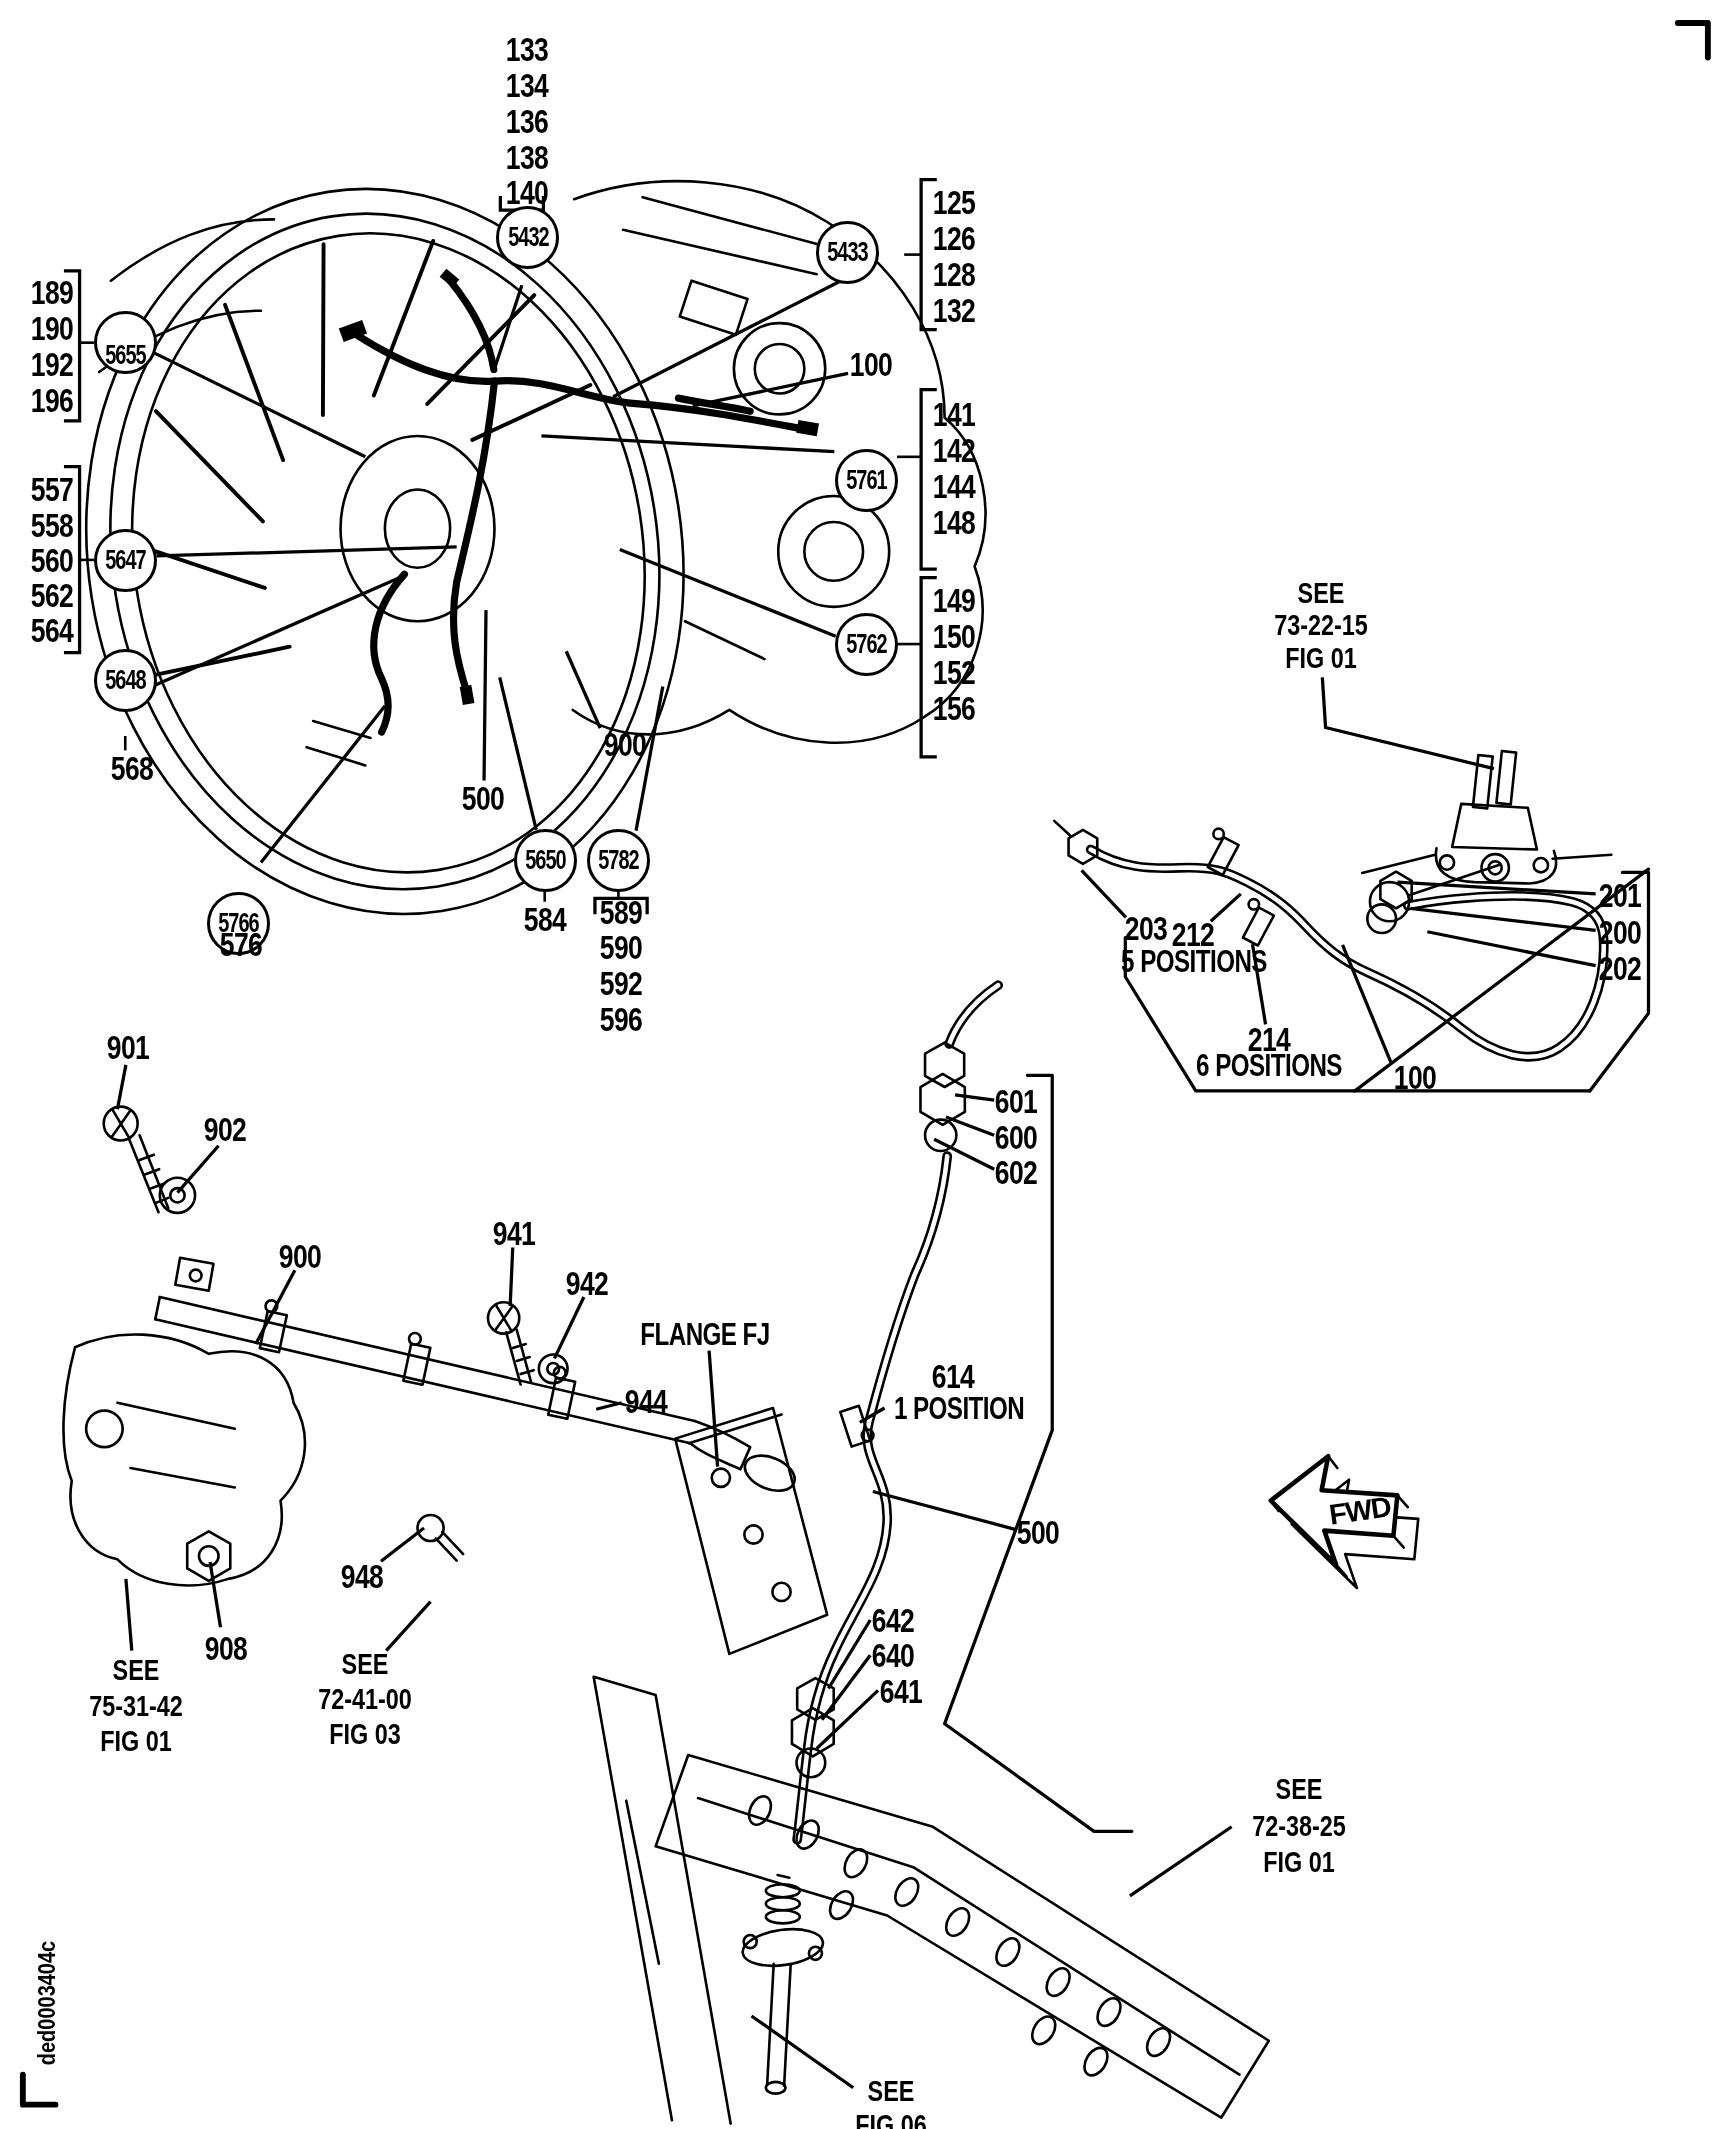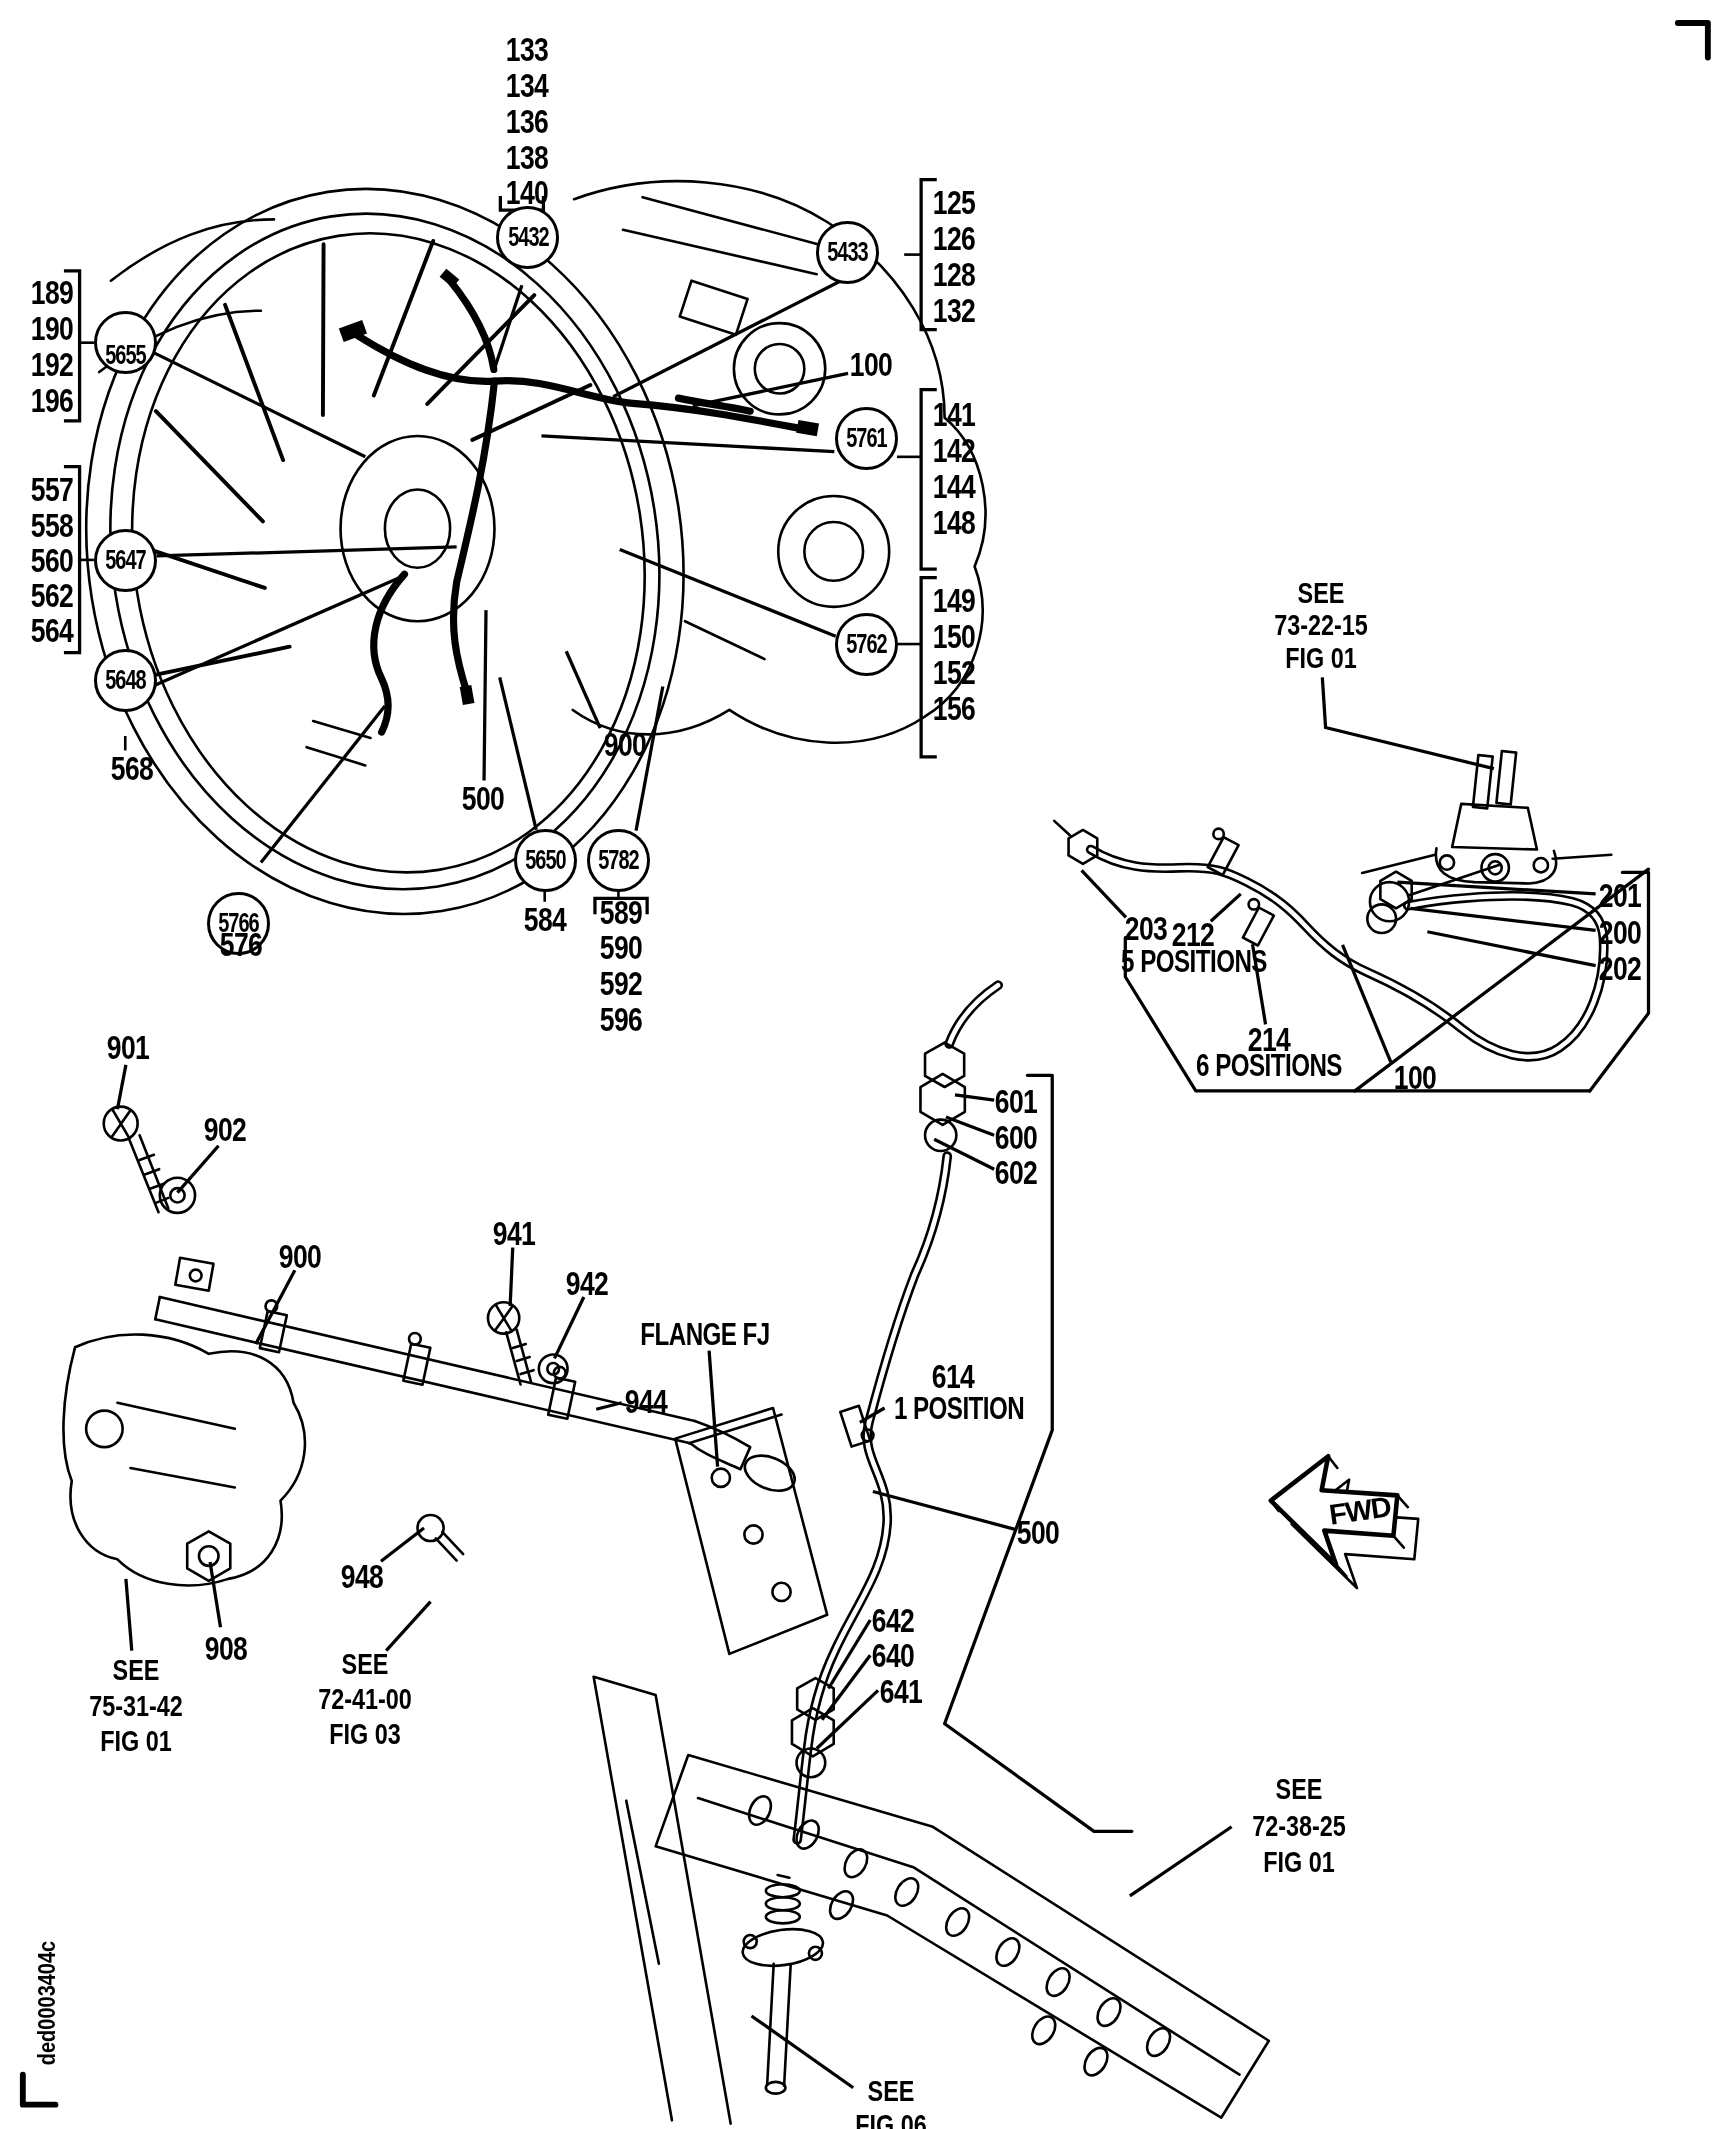--- a/index.html
+++ b/index.html
@@ -355,21 +355,21 @@
       </div>
       <div class="balloon" style="left: 207px; top: 892px;">
         <span>5766</span>
       </div>
       <div class="balloon" style="left: 514px; top: 829px;">
         <span>5650</span>
       </div>
       <div class="balloon" style="left: 587px; top: 829px;">
         <span>5782</span>
       </div>
-      <div class="balloon" style="left: 835px; top: 407px;">
+      <div class="balloon" style="left: 835px; top: 449px;">
         <span>5761</span>
       </div>
       <div class="balloon" style="left: 835px; top: 613px; align-items: center;">
         <span>5762</span>
       </div>
       <div class="lbl" style="left: 527px; top: 49px;">133</div>
       <div class="lbl" style="left: 527px; top: 85px;">134</div>
       <div class="lbl" style="left: 527px; top: 121px;">136</div>
       <div class="lbl" style="left: 527px; top: 157px;">138</div>
       <div class="lbl" style="left: 527px; top: 192px;">140</div>

